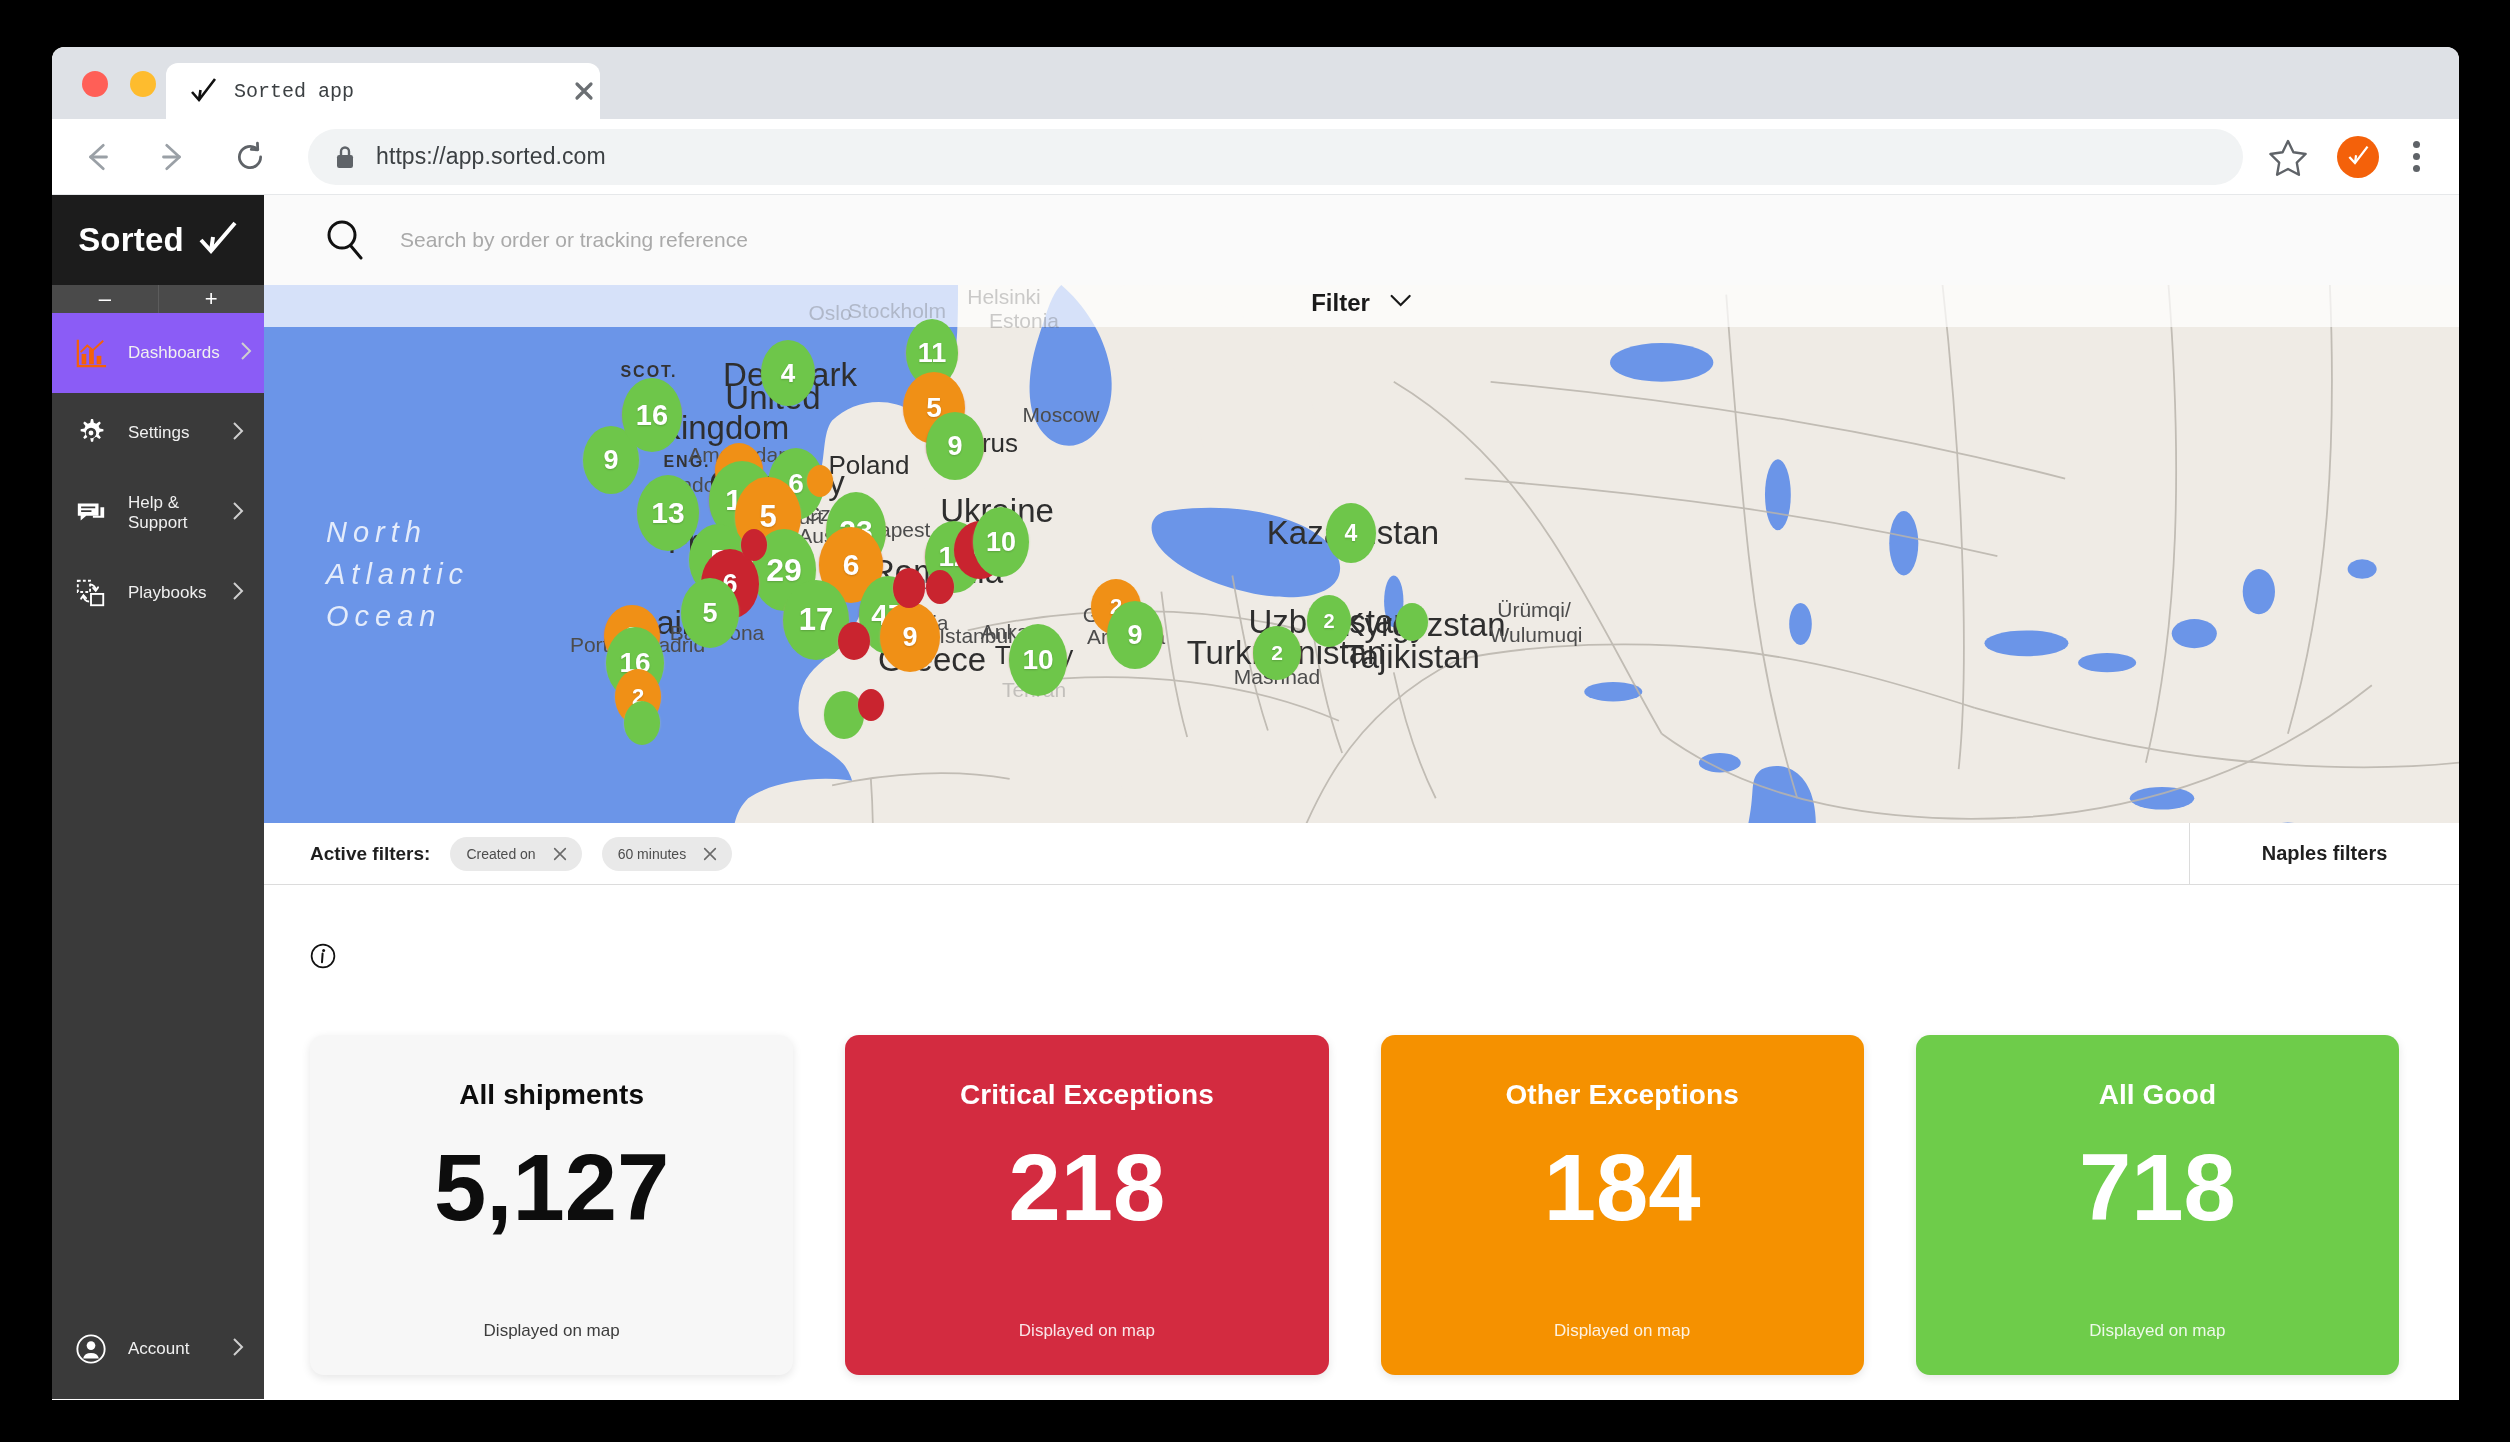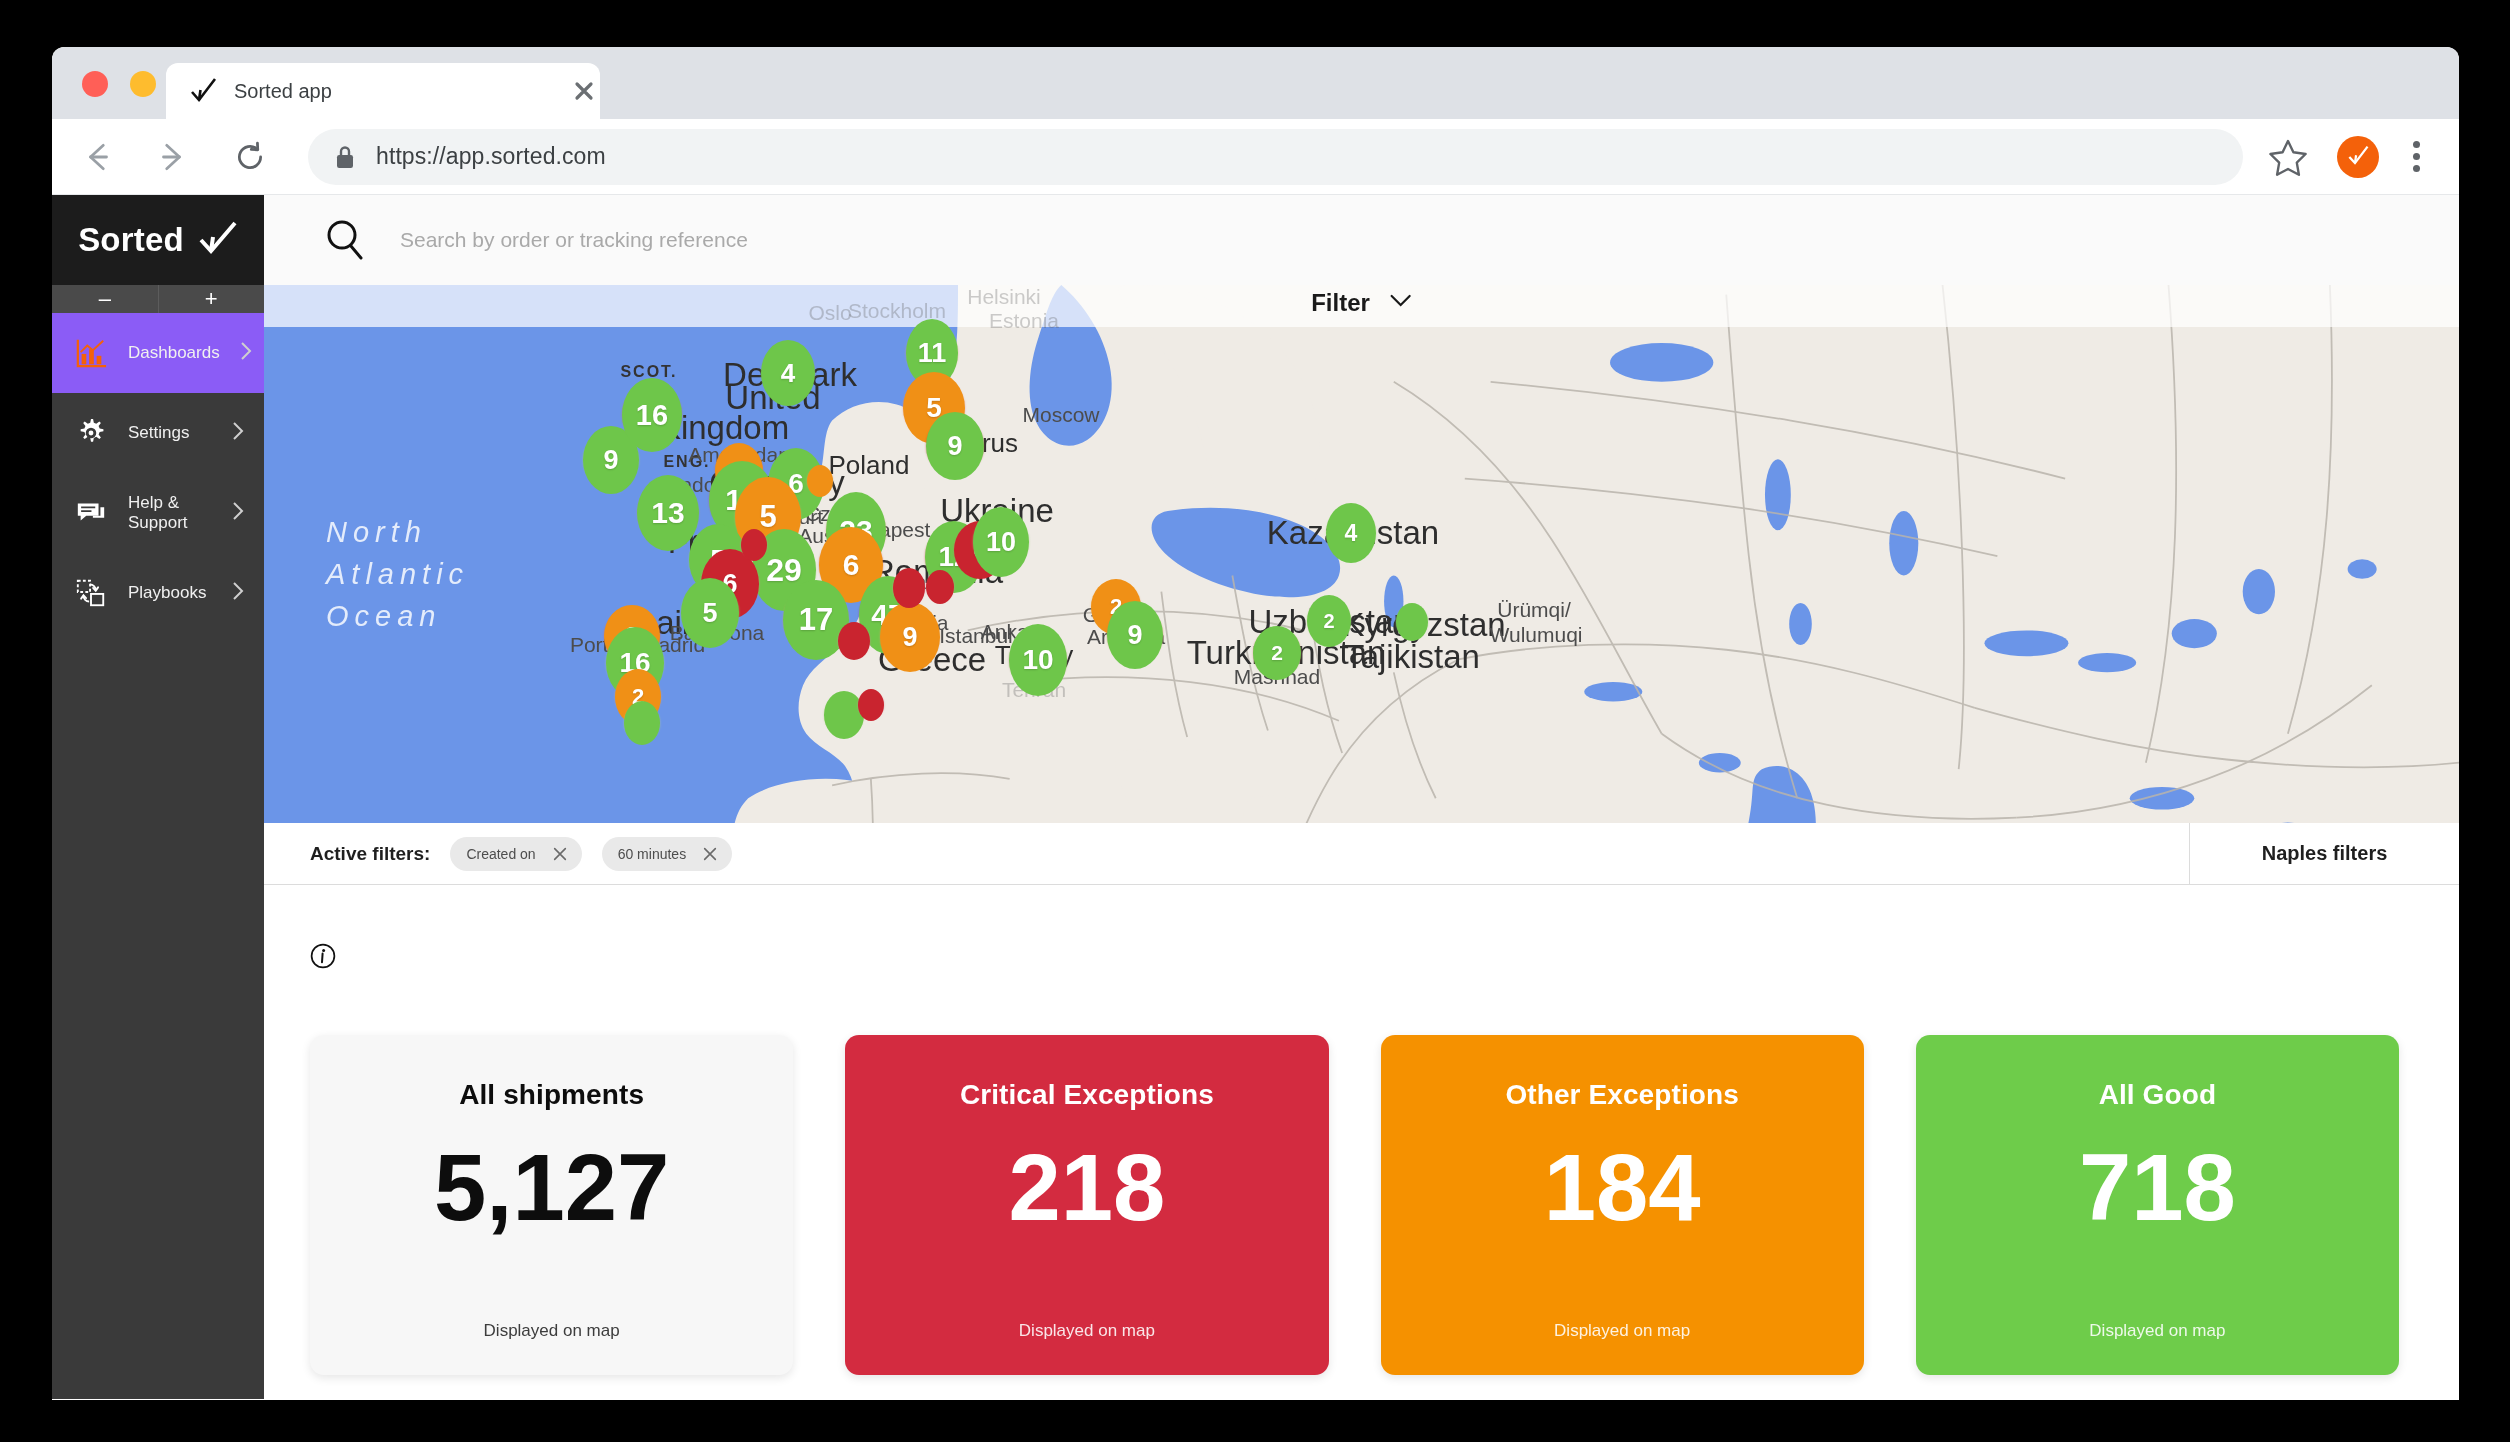--- a/index.html
+++ b/index.html
@@ -35,20 +35,21 @@
   .tl-yellow { background: #febc2e; }
   .tl-green { background: #28c840; }
 
   #browser-tab {
     position: absolute; left: 114px; top: 16px;
     width: 434px; height: 56px;
     background: #ffffff;
     border-radius: 12px 12px 0 0;
     display: flex; align-items: center;
     padding: 0 2px 0 22px;
+    font-family: Liberation Mono, monospace;
   }
   #tab-favicon { width: 30px; height: 30px; flex: 0 0 30px; }
   #tab-title {
     flex: 1; margin-left: 16px;
     font-size: 20px; color: #3c4043;
     white-space: nowrap; overflow: hidden;
   }
   #tab-close {
     width: 28px; height: 28px; flex: 0 0 28px;
     display: flex; align-items: center; justify-content: center;
@@ -409,20 +410,35 @@
         <span class="nav-label">Playbooks</span>
         <span class="nav-chevron">
           <svg viewBox="0 0 12 20" width="12" height="20">
               <path d="M2 2 L10 10 L2 18" fill="none" stroke="currentColor" stroke-width="2"></path>
             </svg>
         </span>
       </div>
 
       <div id="nav-spacer"></div>
 
+      <div class="nav-item" id="nav-account">
+        <span class="nav-icon">
+          <svg viewBox="0 0 34 34" width="32" height="32">
+            <circle cx="17" cy="17" r="14.5" fill="none" stroke="#fff" stroke-width="2"></circle>
+            <circle cx="17" cy="13.4" r="4.6" fill="#fff"></circle>
+            <path d="M8.6 27 a8.6 7.4 0 0 1 16.8 0 z" fill="#fff"></path>
+          </svg>
+        </span>
+        <span class="nav-label">Account</span>
+        <span class="nav-chevron">
+          <svg viewBox="0 0 12 20" width="12" height="20">
+              <path d="M2 2 L10 10 L2 18" fill="none" stroke="currentColor" stroke-width="2"></path>
+            </svg>
+        </span>
+      </div>
     </nav>
 
     <div id="main-column">
 
       <div id="search-bar">
         <span id="search-icon">
           <svg viewBox="0 0 46 46" width="46" height="46">
               <circle cx="20" cy="18" r="13" fill="none" stroke="#111" stroke-width="3"></circle>
               <path d="M28.5 28.5 L39 41" stroke="#111" stroke-width="3" stroke-linecap="round"></path>
             </svg>

